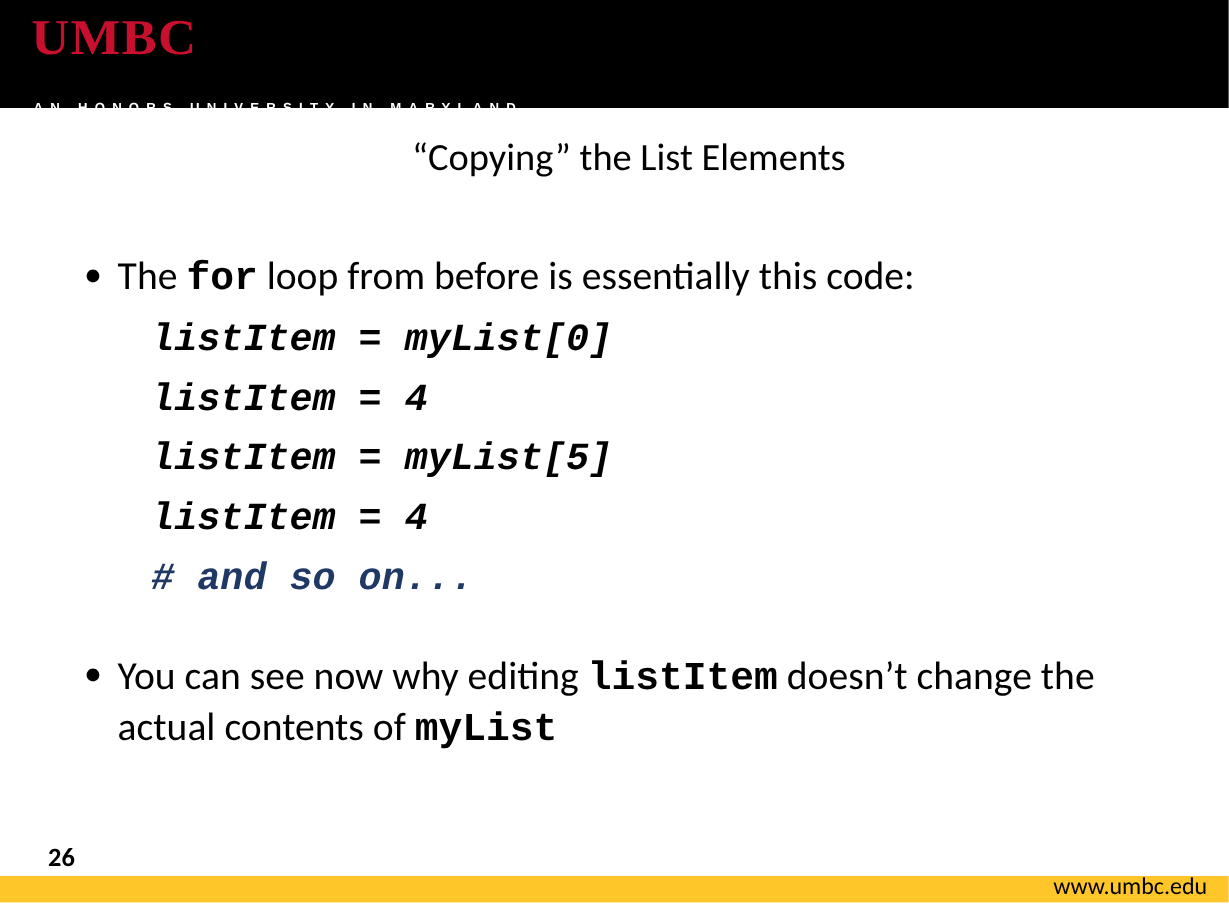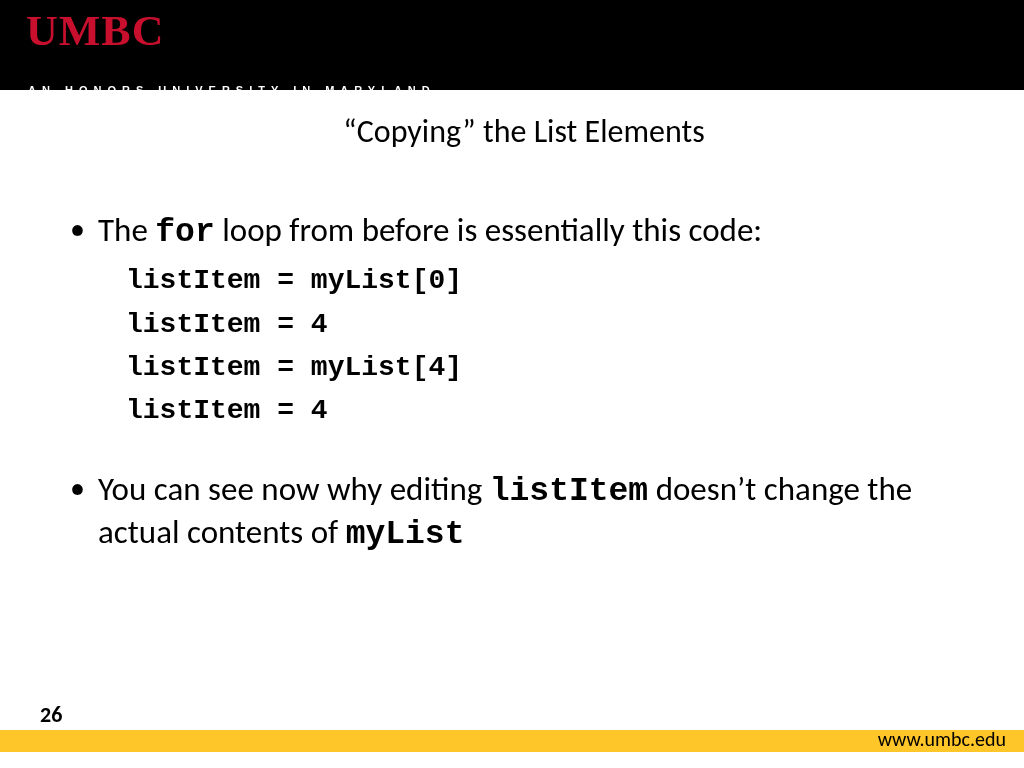--- a/index.html
+++ b/index.html
@@ -22,22 +22,23 @@
   }
   ul.top { list-style: none; }
   ul.top > li { position: relative; padding-left: 28px; font-size: 33px; line-height: 1.25; margin-bottom: 6px; }
   ul.top > li::before {
     content: "•"; position: absolute; left: 0; top: 0; font-size: 30px;
   }
   .mono { font-family: "Courier New", Courier, monospace; font-weight: 700; }
   .codeblock {
     margin-top: 6px; margin-left: 28px;
     font-family: "Courier New", Courier, monospace;
-    font-weight: 700; font-size: 28px; line-height: 1.55;
+    font-weight: 700; font-size: 32px; line-height: 1.55;
     color: #000;
+    font-style: italic;
   }
   .codeblock .comment { color: #1f3864; }
   .gap { height: 30px; }
   .footer-bar {
     position: absolute; left: 0; bottom: 16px; width: 1024px; height: 22px;
     background: #ffc629;
   }
   .page-number {
     position: absolute; left: 40px; bottom: 40px;
     font-weight: 700; font-size: 22px; color: #000;
@@ -59,22 +60,23 @@
 
   <h1 class="title">“Copying” the List Elements</h1>
 
   <div class="body">
     <ul class="top">
       <li>
         <span>The </span><span class="mono">for</span><span> loop from before is essentially this code:</span>
         <div class="codeblock">
           <div>listItem = myList[0]</div>
           <div>listItem = 4</div>
-          <div>listItem = myList[4]</div>
+          <div>listItem = myList[5]</div>
           <div>listItem = 4</div>
+          <div class="comment"># and so on...</div>
         </div>
       </li>
     </ul>
     <div class="gap"></div>
     <ul class="top">
       <li>
         <span>You can see now why editing </span><span class="mono">listItem</span><span> doesn’t change the actual contents of </span><span class="mono">myList</span>
       </li>
     </ul>
   </div>

